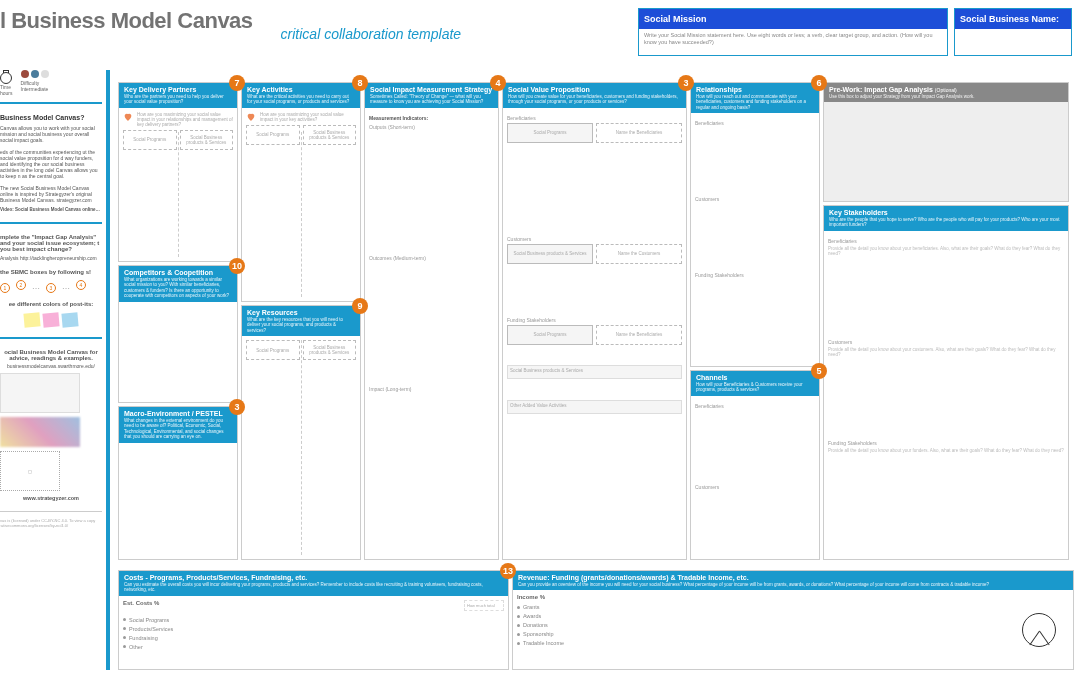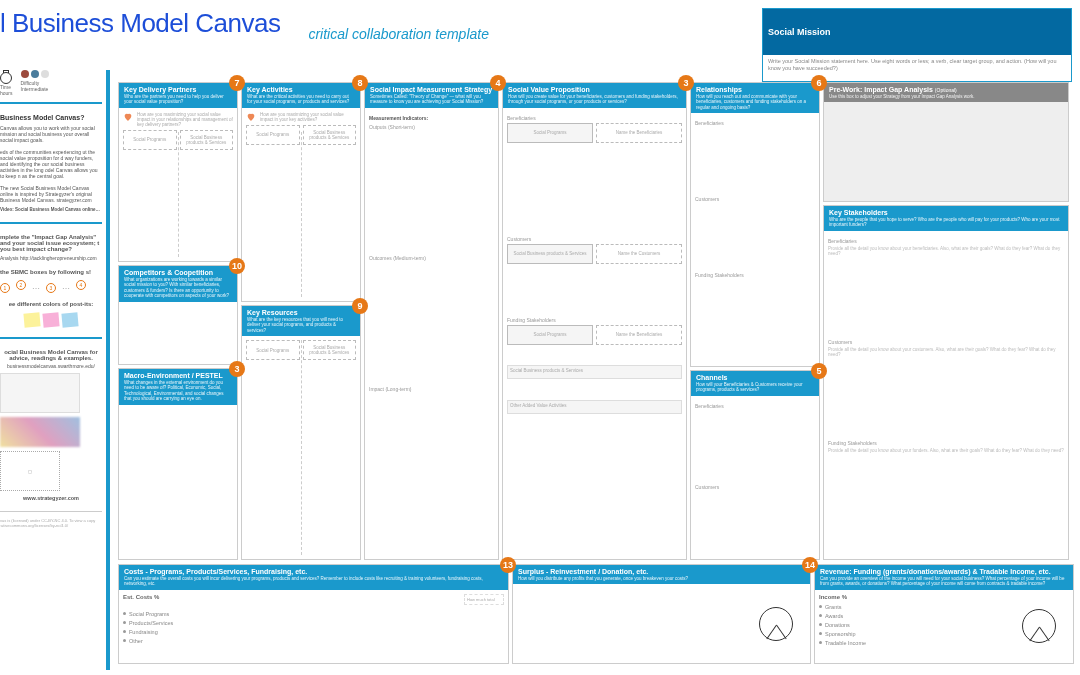--- a/index.html
+++ b/index.html
@@ -1,24 +1,24 @@
 <!DOCTYPE html>
 <html><head>
 <meta charset="utf-8">
 <style>
 *{box-sizing:border-box;margin:0;padding:0;font-family:Helvetica,Arial,sans-serif}
 body{width:1080px;height:675px;background:#fff;overflow:hidden;position:relative}
 .header{display:flex;align-items:flex-start;padding:8px 0 0 0}
-.title{font-size:26px;font-weight:400;color:#1d4ed8;letter-spacing:-0.5px}
+.title{font-size:22px;font-weight:700;color:#737373;letter-spacing:-0.5px}
 .subtitle{font-size:14px;font-style:italic;color:#1a99cc;margin-left:28px;margin-top:18px;font-weight:400}
 .top-fields{display:flex;position:absolute;right:8px;top:8px;gap:6px}
 .field-box{border:1px solid #1a99cc;display:flex;flex-direction:column}
 .field-box.mission{width:310px}
 .field-box.name{width:118px}
-.field-head{background:#0369a1;color:#fff;font-size:9px;font-weight:700;padding:18px 5px}
+.field-head{background:#1d4ed8;color:#fff;font-size:9px;font-weight:700;padding:5px 5px}
 .field-body{font-size:5.5px;color:#888;padding:3px 5px;min-height:26px;line-height:1.3}
 .sidebar{position:absolute;left:0;top:70px;width:110px;height:600px;padding-right:4px;font-size:5px;color:#555;border-right:4px solid #1a99cc}
 .side-sec{margin:10px 0}
 .side-h{font-size:7px;font-weight:700;color:#333;margin-bottom:4px}
 .meta-row{display:flex;gap:8px;margin-bottom:6px}
 .meta-item{font-size:5px;color:#666}
 .dots-row{display:flex;gap:2px;margin-bottom:2px}
 .dot{width:8px;height:8px;border-radius:50%}
 .timer-icon{width:12px;height:14px;position:relative}
 .timer-icon:before{content:'';position:absolute;width:10px;height:10px;border:1.5px solid #333;border-radius:50%;bottom:0;left:0}
@@ -28,21 +28,21 @@
 .postits{display:flex;gap:3px;margin:6px 0}
 .postit{width:16px;height:14px;transform:rotate(-5deg)}
 .postit.y{background:#fcf29b}
 .postit.p{background:#f8b0d8}
 .postit.b{background:#a8d8f0}
 .thumb{width:80px;height:40px;background:#f5f5f5;border:1px solid #ddd;margin:4px 0}
 .thumb2{width:80px;height:30px;background:linear-gradient(45deg,#f0e0a0,#e0a0c0,#a0c0e0);margin:4px 0;filter:blur(1px)}
 .logo-box{width:60px;height:40px;border:0.5px dotted #aaa;margin:4px 0;display:flex;align-items:center;justify-content:center;font-size:4px;color:#999}
 .canvas-wrap{position:absolute;left:118px;top:82px;right:6px;bottom:6px}
 .top-row{display:flex;height:478px;gap:3px}
-.bottom-row{display:flex;height:100px;gap:3px;margin-top:4px}
+.bottom-row{display:flex;height:100px;gap:3px;margin-top:10px}
 .col{display:flex;flex-direction:column;gap:3px}
 .col1{width:120px}
 .col2{width:120px}
 .col3{width:135px}
 .col4{width:185px}
 .col5{width:130px}
 .col6{width:246px}
 .block{border:1px solid #ccc;position:relative;display:flex;flex-direction:column}
 .block-h{background:#1a99cc;color:#fff;padding:3px 5px;position:relative}
 .block-h.gray{background:#888}
@@ -81,20 +81,24 @@
   <div class="title">l Business Model Canvas</div>
   <div class="subtitle">critical collaboration template</div>
 </div>
 
 <div class="top-fields">
   <div class="field-box mission">
     <div class="field-head">Social Mission</div>
     <div class="field-body">Write your Social Mission statement here. Use eight words or less; a verb, clear target group, and action.
 (How will you know you have succeeded?)</div>
   </div>
+  <div class="field-box name">
+    <div class="field-head">Social Business Name:</div>
+    <div class="field-body"></div>
+  </div>
 </div>
 
 <div class="sidebar">
   <div class="meta-row">
     <div class="meta-item">
       <div class="timer-icon"></div>
       <div>Time</div>
       <div>hours</div>
     </div>
     <div class="meta-item">
@@ -166,21 +170,21 @@
                 </svg></span>
             <span style="flex:1">How are you maximizing your social value impact in your relationships and management of key delivery partners?</span>
           </div>
           <div class="split-h">
               <div class="split-cell">Social Programs</div>
               <div class="split-cell">Social Business products &amp; Services</div>
             </div>
           <div class="vdash"></div>
         </div>
       </div>
-      <div class="block" style="height:100px">
+      <div class="block" style="height:138px">
         <div class="num-badge">10</div>
         <div class="block-h">
             <div class="block-title">Competitors &amp; Coopetition</div>
             <div class="block-sub">What organizations are working towards a similar social mission to you? With similar beneficiaries, customers &amp; funders? Is there an opportunity to cooperate with competitors on aspects of your work?</div>
           </div>
         <div class="block-body"></div>
       </div>
       <div class="block" style="flex:1">
         <div class="num-badge">3</div>
         <div class="block-h">
@@ -361,33 +365,20 @@
               <span class="bullet"></span>
               <span>Fundraising</span>
             </div>
           <div class="bot-item line-item">
               <span class="bullet"></span>
               <span>Other</span>
             </div>
         </div>
       </div>
     </div>
-    <div class="bot-block bot2">
-      <div class="num-badge">14</div>
-      <div class="block-h">
-          <div class="block-title">Surplus - Reinvestment / Donation, etc.</div>
-          <div class="block-sub">How will you distribute any profits that you generate, once you breakeven your costs?</div>
-        </div>
-      <div class="bot-body">
-        <div style="flex:1"></div>
-        <div class="pie-area">
-            <div class="mini-pie"></div>
-          </div>
-      </div>
-    </div>
     <div class="bot-block bot3">
       <div class="block-h">
           <div class="block-title">Revenue: Funding (grants/donations/awards) &amp; Tradable Income, etc.</div>
           <div class="block-sub">Can you provide an overview of the income you will need for your social business? What percentage of your income will be from grants, awards, or donations? What percentage of your income will come from contracts &amp; tradable income?</div>
         </div>
       <div class="bot-body">
         <div class="bot-list">
           <div class="bot-list-h">Income %</div>
           <div class="bot-item line-item">
               <span class="bullet"></span>

